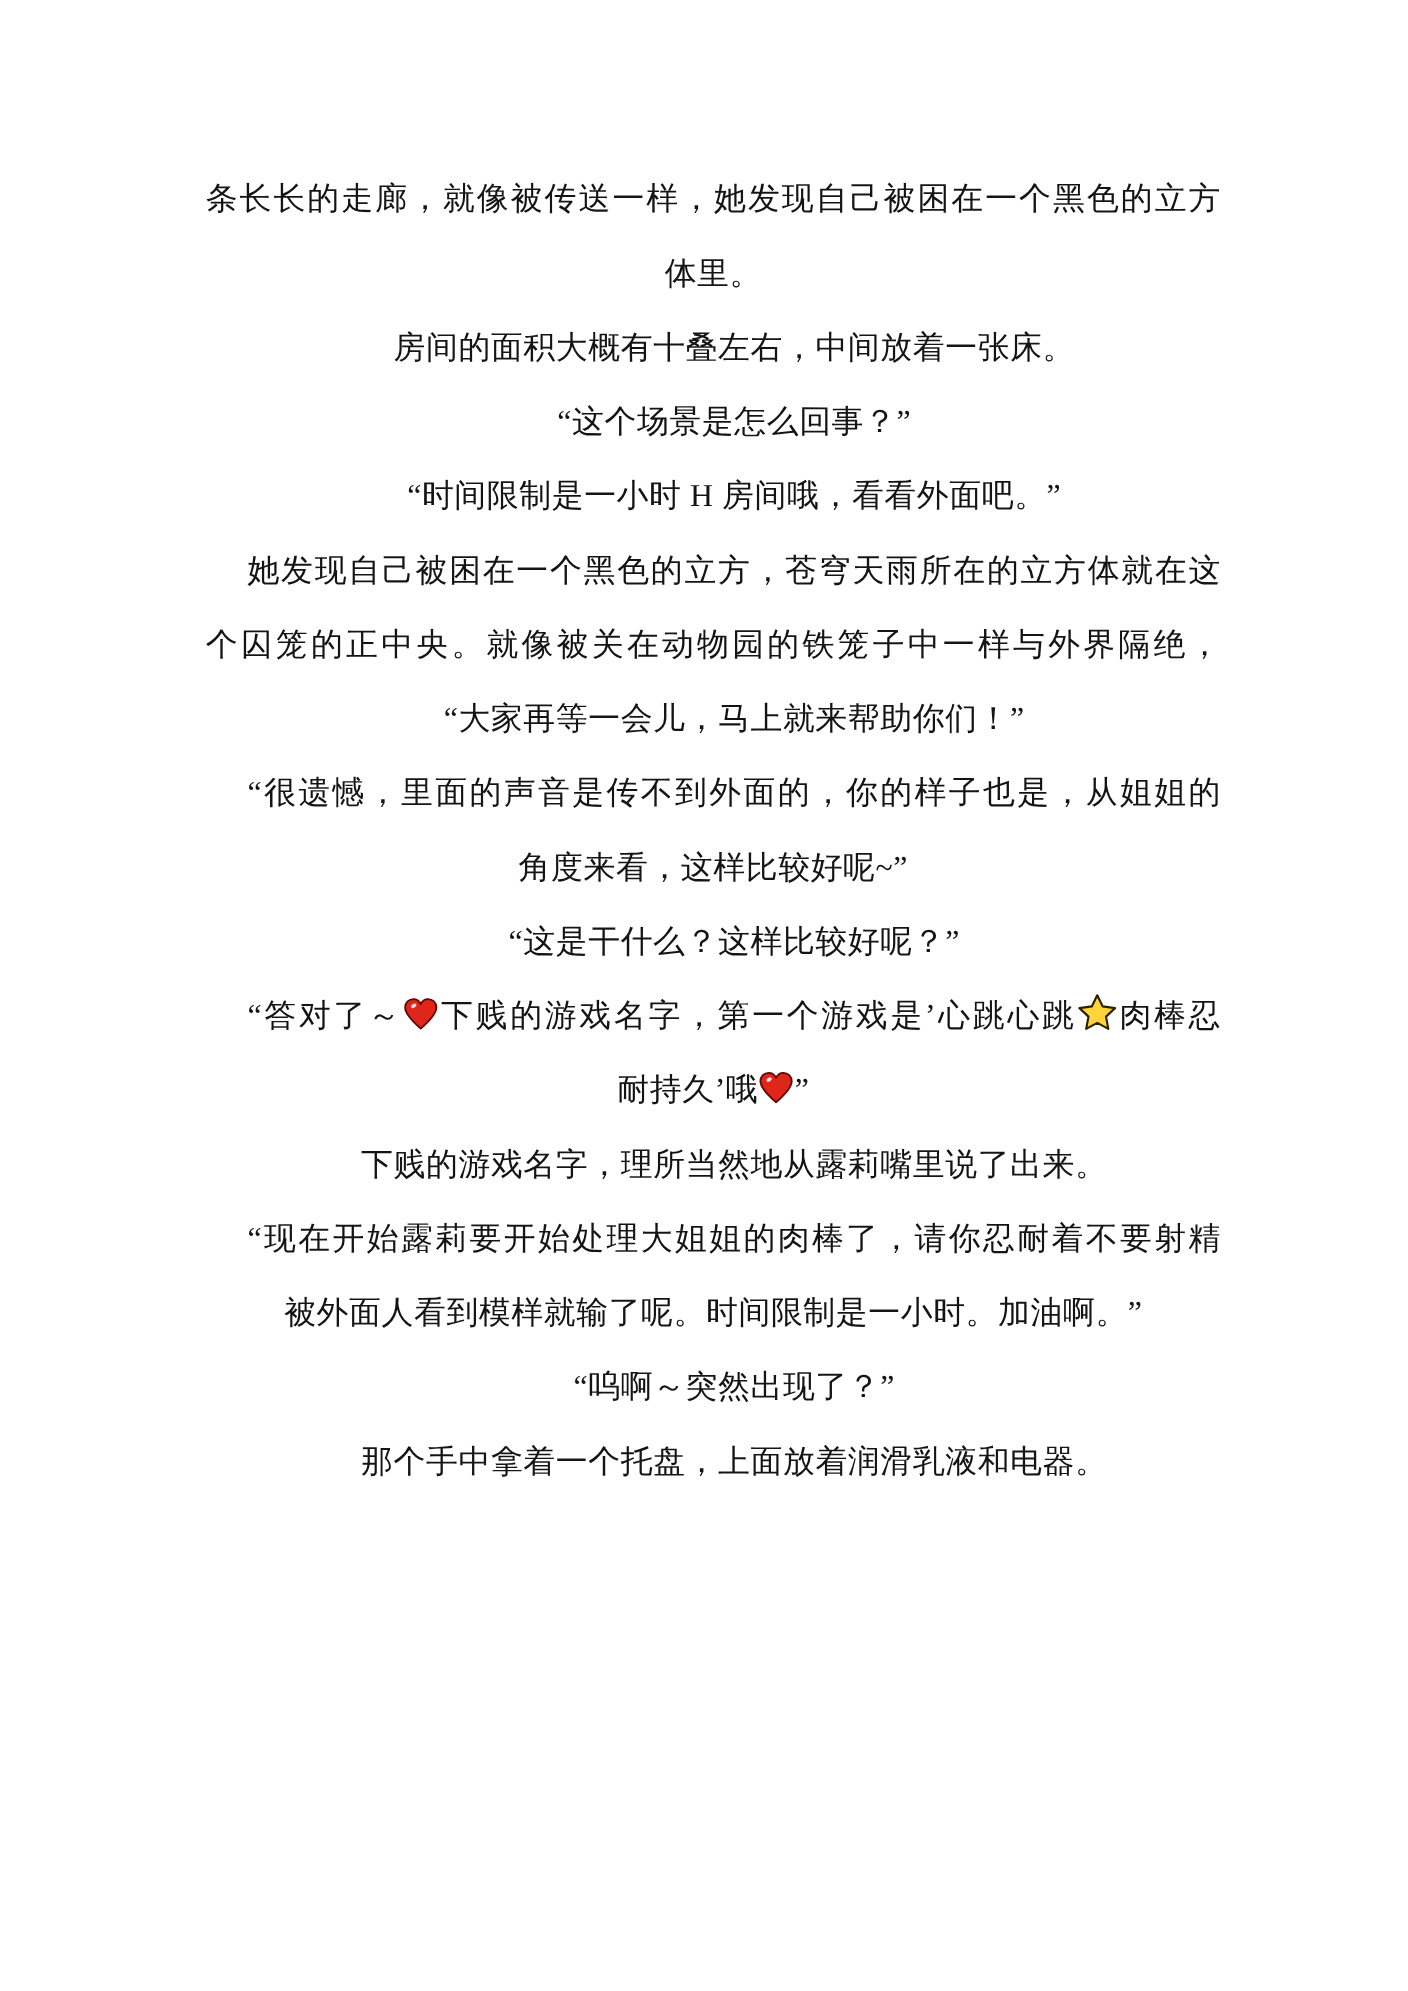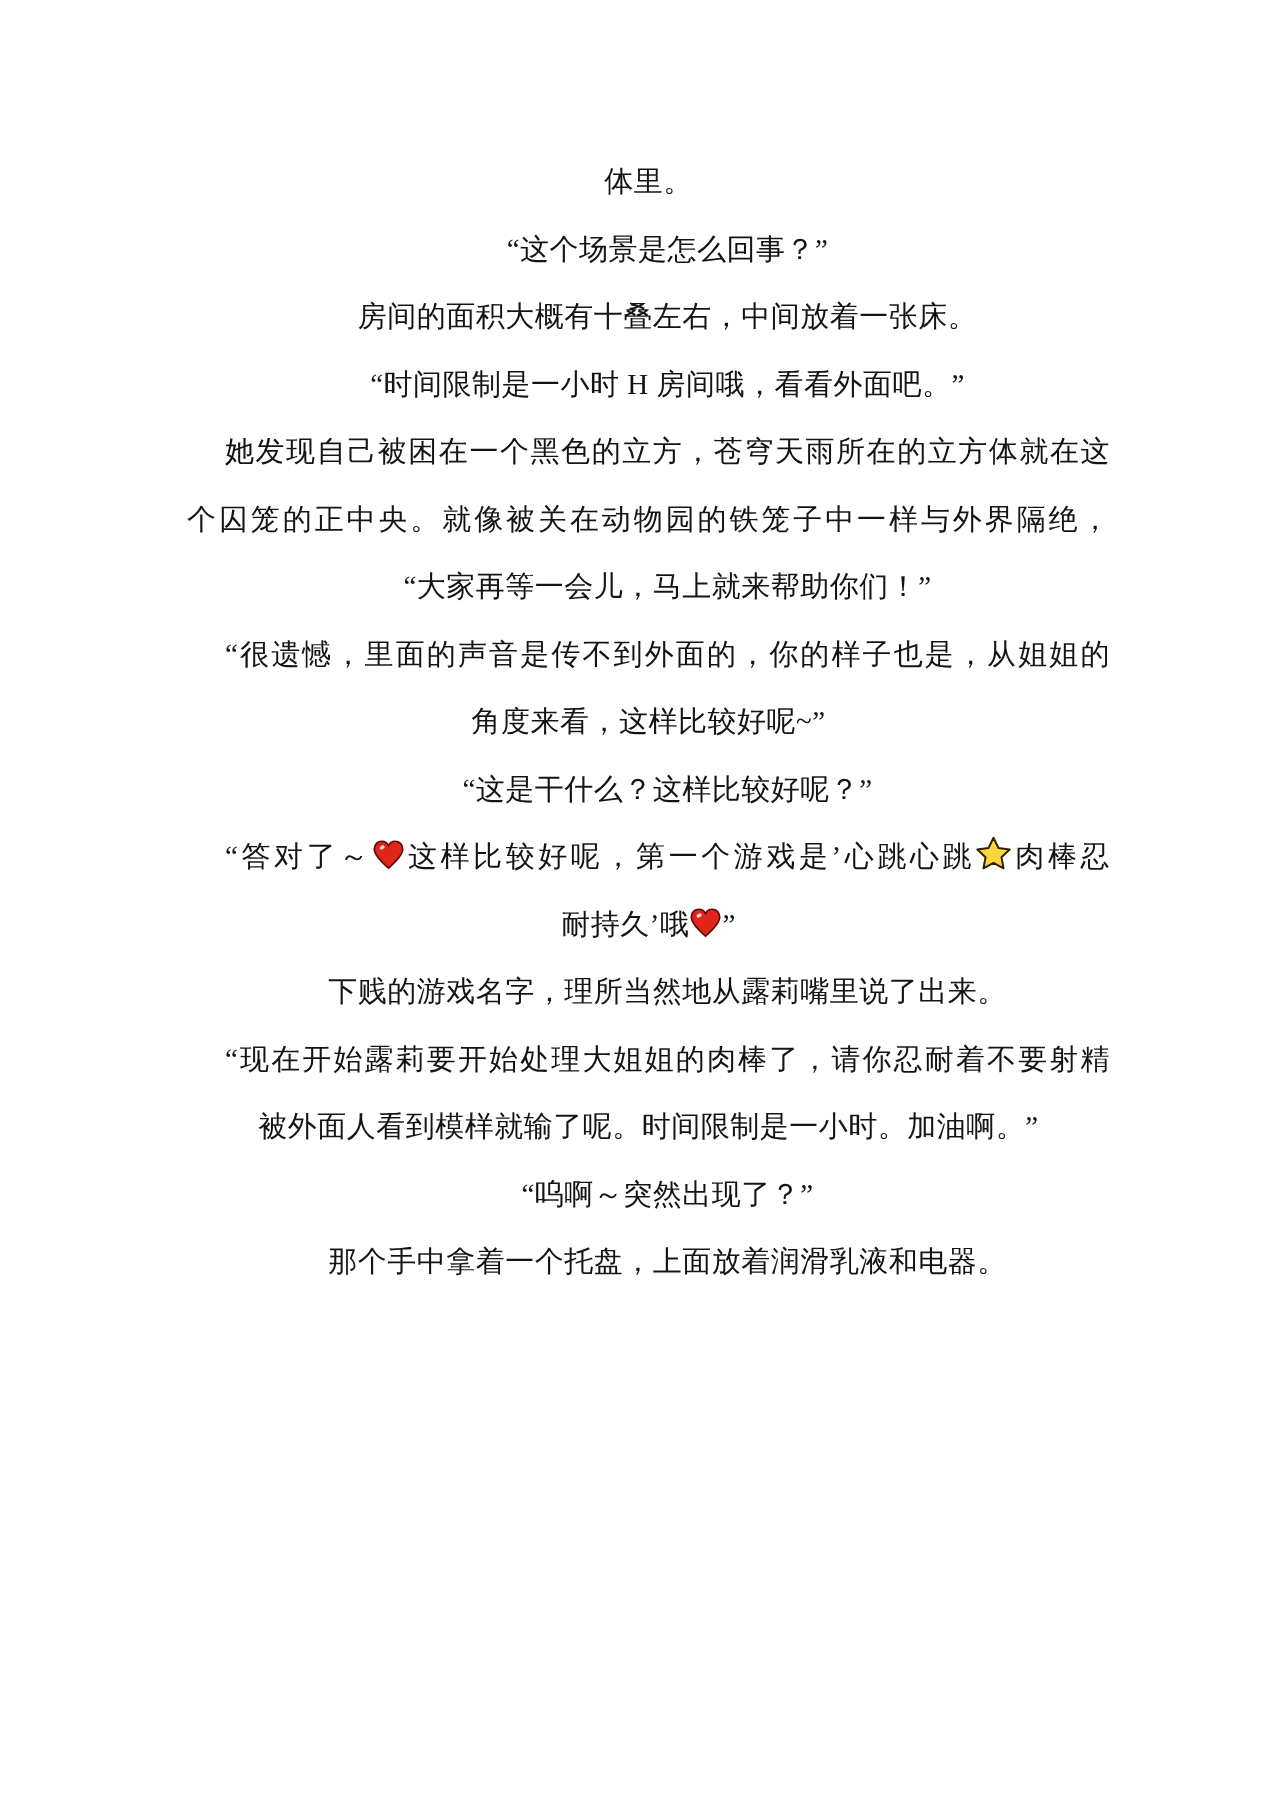--- a/index.html
+++ b/index.html
@@ -50,34 +50,35 @@
   .emoji.heart svg { width: 33px; height: 33px; }
   .emoji.star  svg { width: 37px; height: 37px; }
   .emoji.heart svg .fillable { fill: var(--heart-color, #e0251b); stroke: var(--heart-outline, #5d0a06); }
   .emoji.star  svg .fillable { fill: var(--star-color, #fdd53a); stroke: var(--star-outline, #2b2200); }
 </style>
 </head>
 <body style="color: rgb(20, 20, 20); background: rgb(255, 255, 255); --heart-color: #e0251b; --heart-outline: #5d0a06; --star-color: #fdd53a; --star-outline: #2b2200;">
 
 <div class="page">
   <div class="text-block">
+      <div class="line fill"><span>条长长的走廊，就像被传送一样，她发现自己被困在一个黑色的立方</span></div>
       <div class="line"><span>体里。</span></div>
+      <div class="line indent"><span>房间的面积大概有十叠左右，中间放着一张床。</span></div>
       <div class="line indent"><span>“这个场景是怎么回事？”</span></div>
-      <div class="line indent"><span>房间的面积大概有十叠左右，中间放着一张床。</span></div>
       <div class="line indent"><span>“时间限制是一小时 H 房间哦，看看外面吧。”</span></div>
       <div class="line fill indent"><span>她发现自己被困在一个黑色的立方，苍穹天雨所在的立方体就在这</span></div>
       <div class="line fill"><span>个囚笼的正中央。就像被关在动物园的铁笼子中一样与外界隔绝，</span></div>
       <div class="line indent"><span>“大家再等一会儿，马上就来帮助你们！”</span></div>
       <div class="line fill indent"><span>“很遗憾，里面的声音是传不到外面的，你的样子也是，从姐姐的</span></div>
       <div class="line"><span>角度来看，这样比较好呢~”</span></div>
       <div class="line indent"><span>“这是干什么？这样比较好呢？”</span></div>
       <div class="line fill indent"><span>“答对了～</span><span class="emoji heart"><svg viewBox="0 0 32 32" xmlns="http://www.w3.org/2000/svg" aria-hidden="true">
     <path class="fillable" stroke-width="1.6" stroke-linejoin="round" d="M16 28.2 C8.2 21.4 2.2 15.2 2.2 9.6 C2.2 5.2 5.6 2.2 9.5 2.2 C12.5 2.2 15 4.1 16 6.6 C17 4.1 19.5 2.2 22.5 2.2 C26.4 2.2 29.8 5.2 29.8 9.6 C29.8 15.2 23.8 21.4 16 28.2 Z"></path>
     <ellipse cx="9.8" cy="8.2" rx="2.6" ry="1.7" fill="#ffffff" opacity="0.85" transform="rotate(-28 9.8 8.2)"></ellipse>
-  </svg></span><span>这样比较好呢，第一个游戏是’心跳心跳</span><span class="emoji star"><svg viewBox="0 0 32 32" xmlns="http://www.w3.org/2000/svg" aria-hidden="true">
+  </svg></span><span>下贱的游戏名字，第一个游戏是’心跳心跳</span><span class="emoji star"><svg viewBox="0 0 32 32" xmlns="http://www.w3.org/2000/svg" aria-hidden="true">
     <path class="fillable" stroke-width="1.7" stroke-linejoin="round" d="M16 2.4 L20.3 11.2 30 12.5 22.9 19.2 24.7 28.8 16 24.1 7.3 28.8 9.1 19.2 2 12.5 11.7 11.2 Z"></path>
   </svg></span><span>肉棒忍</span></div>
       <div class="line"><span>耐持久’哦</span><span class="emoji heart"><svg viewBox="0 0 32 32" xmlns="http://www.w3.org/2000/svg" aria-hidden="true">
     <path class="fillable" stroke-width="1.6" stroke-linejoin="round" d="M16 28.2 C8.2 21.4 2.2 15.2 2.2 9.6 C2.2 5.2 5.6 2.2 9.5 2.2 C12.5 2.2 15 4.1 16 6.6 C17 4.1 19.5 2.2 22.5 2.2 C26.4 2.2 29.8 5.2 29.8 9.6 C29.8 15.2 23.8 21.4 16 28.2 Z"></path>
     <ellipse cx="9.8" cy="8.2" rx="2.6" ry="1.7" fill="#ffffff" opacity="0.85" transform="rotate(-28 9.8 8.2)"></ellipse>
   </svg></span><span>”</span></div>
       <div class="line indent"><span>下贱的游戏名字，理所当然地从露莉嘴里说了出来。</span></div>
       <div class="line fill indent"><span>“现在开始露莉要开始处理大姐姐的肉棒了，请你忍耐着不要射精</span></div>
       <div class="line"><span>被外面人看到模样就输了呢。时间限制是一小时。加油啊。”</span></div>
       <div class="line indent"><span>“呜啊～突然出现了？”</span></div>

